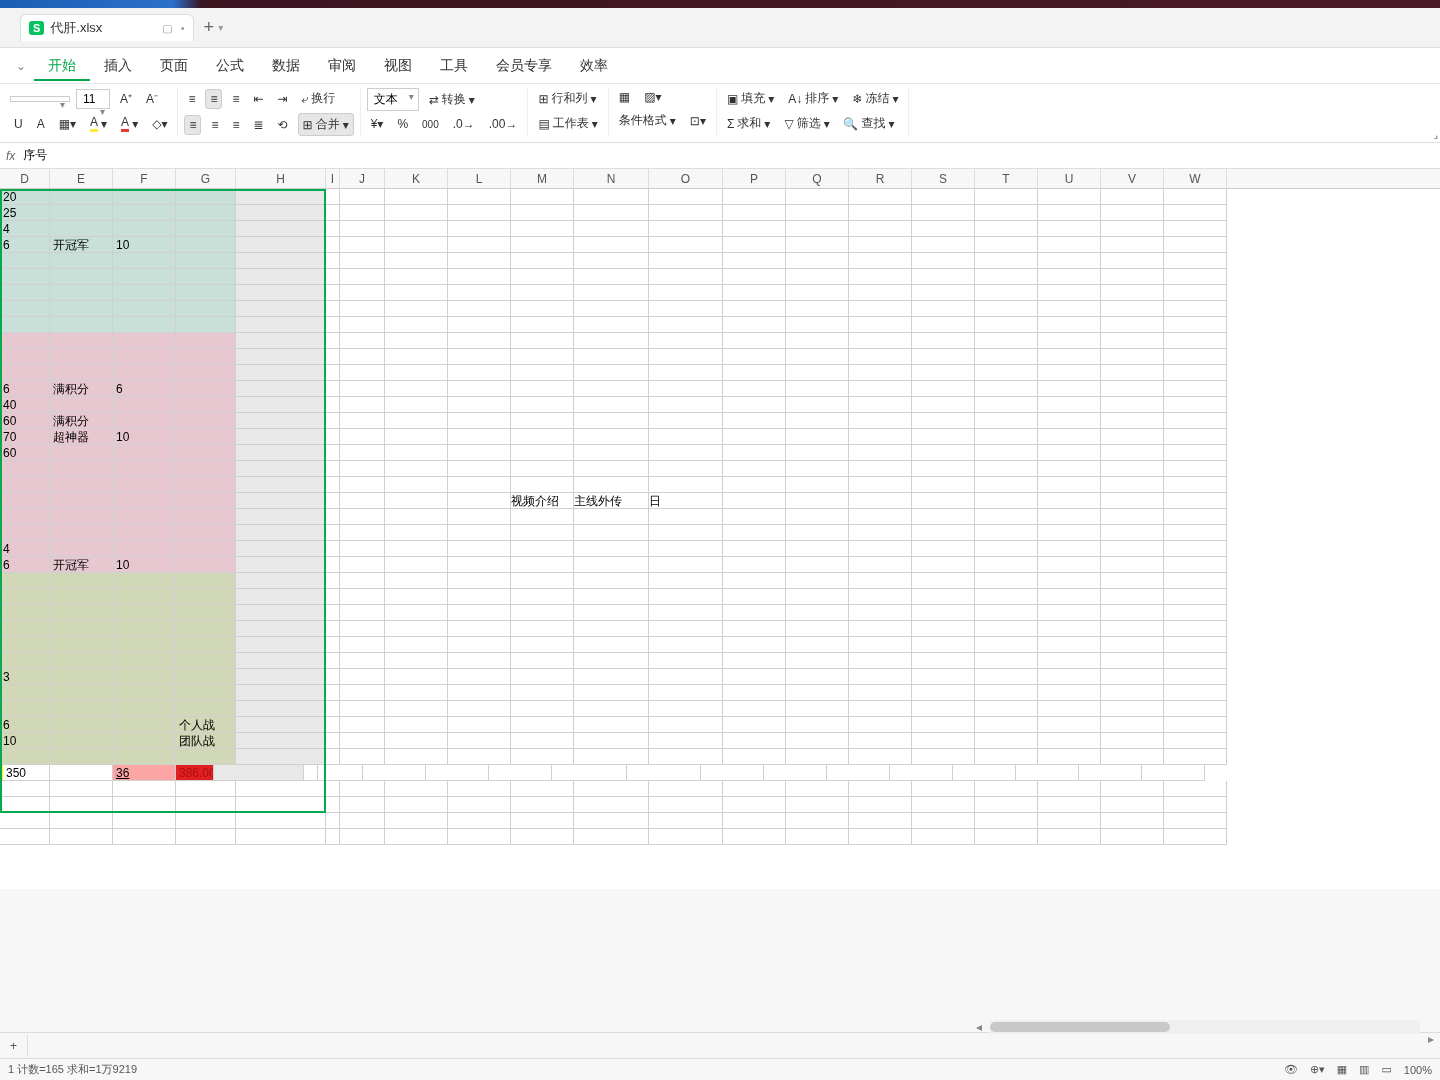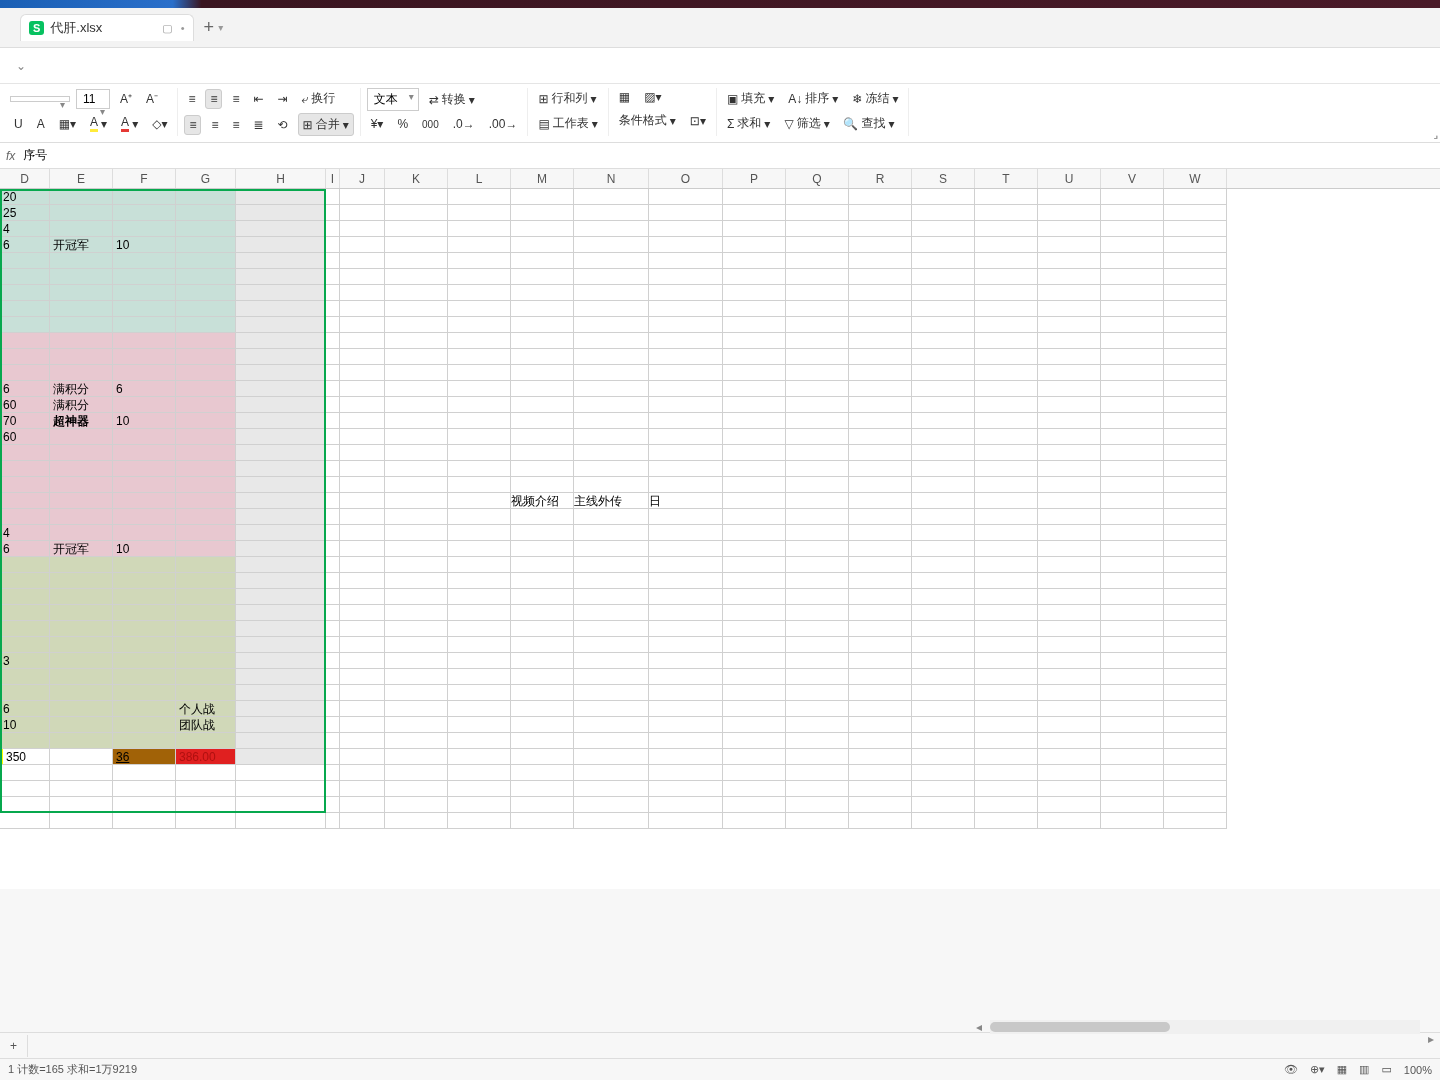--- a/index.html
+++ b/index.html
@@ -61,20 +61,21 @@
     <span class="name">代肝.xlsx</span>
     <span class="ctl">▢</span>
     <span class="ctl">•</span>
   </div>
   <span class="addtab">+</span>
   <span class="dd">▾</span>
 </div>
 
 <div class="menubar">
   <span class="caret">⌄</span>
+  <div id="menu-items"><span class="menu-item active">开始</span><span class="menu-item">插入</span><span class="menu-item">页面</span><span class="menu-item">公式</span><span class="menu-item">数据</span><span class="menu-item">审阅</span><span class="menu-item">视图</span><span class="menu-item">工具</span><span class="menu-item">会员专享</span><span class="menu-item">效率</span></div>
   <span class="search-ico">
     <svg viewBox="0 0 16 16">
         <circle cx="7" cy="7" r="5" fill="none" stroke="#888" stroke-width="1.5"></circle>
         <line x1="11" y1="11" x2="15" y2="15" stroke="#888" stroke-width="1.5"></line>
       </svg>
   </span>
 </div>
 
 <div class="toolbar">
   <div class="tgroup">
@@ -470,20 +471,42 @@
         <div class="cell" style="width: 63px;"></div>
         <div class="cell" style="width: 63px;"></div>
         <div class="cell" style="width: 63px;"></div>
         <div class="cell" style="width: 63px;"></div>
         <div class="cell" style="width: 63px;"></div>
         <div class="cell" style="width: 63px;"></div>
         <div class="cell" style="width: 63px;"></div>
         <div class="cell" style="width: 63px;"></div>
       </div>
       <div class="row">
+        <div class="cell c-pink" style="width: 50px;">40</div>
+        <div class="cell c-pink" style="width: 63px;"></div>
+        <div class="cell c-pink" style="width: 63px;"></div>
+        <div class="cell c-pink" style="width: 60px;"></div>
+        <div class="cell c-grey" style="width: 90px;"></div>
+        <div class="cell" style="width: 14px;"></div>
+        <div class="cell" style="width: 45px;"></div>
+        <div class="cell" style="width: 63px;"></div>
+        <div class="cell" style="width: 63px;"></div>
+        <div class="cell" style="width: 63px;"></div>
+        <div class="cell" style="width: 75px;"></div>
+        <div class="cell" style="width: 74px;"></div>
+        <div class="cell" style="width: 63px;"></div>
+        <div class="cell" style="width: 63px;"></div>
+        <div class="cell" style="width: 63px;"></div>
+        <div class="cell" style="width: 63px;"></div>
+        <div class="cell" style="width: 63px;"></div>
+        <div class="cell" style="width: 63px;"></div>
+        <div class="cell" style="width: 63px;"></div>
+        <div class="cell" style="width: 63px;"></div>
+      </div>
+      <div class="row">
         <div class="cell c-pink" style="width: 50px;">60</div>
         <div class="cell c-pink" style="width: 63px;">满积分</div>
         <div class="cell c-pink" style="width: 63px;"></div>
         <div class="cell c-pink" style="width: 60px;"></div>
         <div class="cell c-grey" style="width: 90px;"></div>
         <div class="cell" style="width: 14px;"></div>
         <div class="cell" style="width: 45px;"></div>
         <div class="cell" style="width: 63px;"></div>
         <div class="cell" style="width: 63px;"></div>
         <div class="cell" style="width: 63px;"></div>
@@ -493,21 +516,21 @@
         <div class="cell" style="width: 63px;"></div>
         <div class="cell" style="width: 63px;"></div>
         <div class="cell" style="width: 63px;"></div>
         <div class="cell" style="width: 63px;"></div>
         <div class="cell" style="width: 63px;"></div>
         <div class="cell" style="width: 63px;"></div>
         <div class="cell" style="width: 63px;"></div>
       </div>
       <div class="row">
         <div class="cell c-pink" style="width: 50px;">70</div>
-        <div class="cell c-pink" style="width: 63px; font-weight: bold;">超神器</div>
+        <div class="cell c-pink" style="width: 63px;">超神器</div>
         <div class="cell c-pink" style="width: 63px;">10</div>
         <div class="cell c-pink" style="width: 60px;"></div>
         <div class="cell c-grey" style="width: 90px;"></div>
         <div class="cell" style="width: 14px;"></div>
         <div class="cell" style="width: 45px;"></div>
         <div class="cell" style="width: 63px;"></div>
         <div class="cell" style="width: 63px;"></div>
         <div class="cell" style="width: 63px;"></div>
         <div class="cell" style="width: 75px;"></div>
         <div class="cell" style="width: 74px;"></div>
@@ -956,22 +979,22 @@
         <div class="cell" style="width: 63px;"></div>
         <div class="cell" style="width: 63px;"></div>
         <div class="cell" style="width: 63px;"></div>
         <div class="cell" style="width: 63px;"></div>
         <div class="cell" style="width: 63px;"></div>
         <div class="cell" style="width: 63px;"></div>
       </div>
       <div class="row">
         <div class="cell " style="background: rgb(255, 255, 255); border-left: 3px solid rgb(255, 255, 0); width: 50px;">350</div>
         <div class="cell " style="background: rgb(255, 255, 255); width: 63px;"></div>
-        <div class="cell " style="background: #a16207; width: 63px; text-decoration: underline;">36</div>
-        <div class="cell c-red" style="width: 60px;">386.00</div>
+        <div class="cell " style="background: #fca5a5; width: 63px; text-decoration: underline;">36</div>
+        <div class="cell c-red" style="width: 38px;">386.00</div>
         <div class="cell c-grey" style="width: 90px;"></div>
         <div class="cell" style="width: 14px;"></div>
         <div class="cell" style="width: 45px;"></div>
         <div class="cell" style="width: 63px;"></div>
         <div class="cell" style="width: 63px;"></div>
         <div class="cell" style="width: 63px;"></div>
         <div class="cell" style="width: 75px;"></div>
         <div class="cell" style="width: 74px;"></div>
         <div class="cell" style="width: 63px;"></div>
         <div class="cell" style="width: 63px;"></div>

